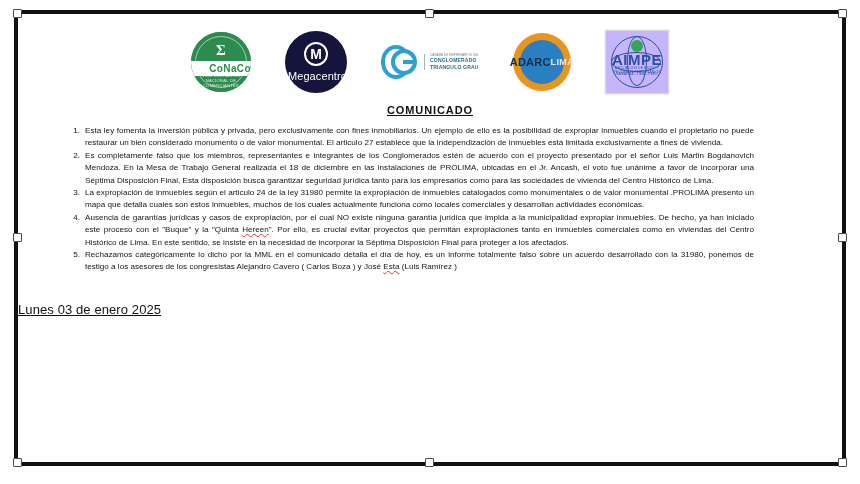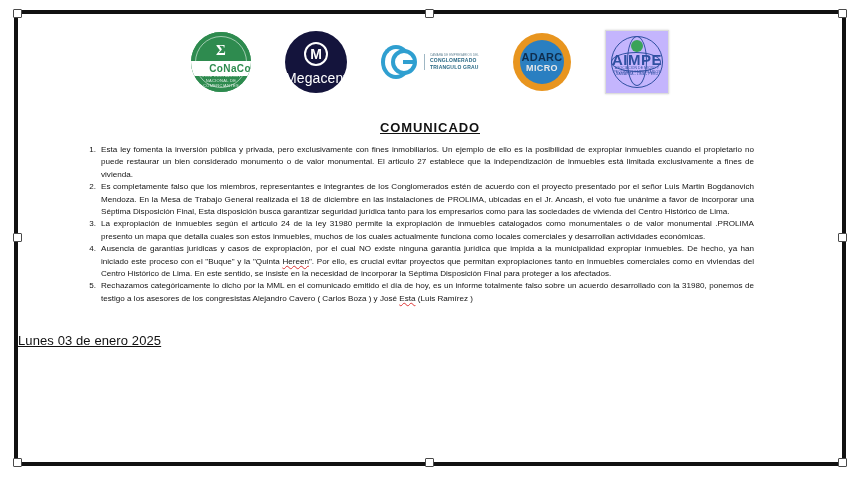--- a/index.html
+++ b/index.html
@@ -109,21 +109,21 @@
   .mega .circ {
     position: absolute; left: 50%; top: 11px; margin-left: -12px;
     width: 24px; height: 24px; border-radius: 50%;
     border: 2px solid #ffffff; box-sizing: border-box;
     color: #ffffff; font-size: 14px; font-weight: bold;
     line-height: 20px; text-align: center;
     font-family: "Liberation Sans", sans-serif;
   }
   .mega .name {
     position: absolute; left: 0; right: 0; top: 39px;
-    text-align: right; color: #ffffff; font-size: 14px;
+    text-align: right; color: #ffffff; font-size: 11px;
     letter-spacing: .1px;
   }
 
   
   .cg { display: flex; align-items: center; gap: 5px; }
   .cg .glyph {
     width: 38px; height: 38px; position: relative;
   }
   .cg .glyph .c-outer {
     position: absolute; left: 0; top: 2px; width: 30px; height: 34px;
@@ -148,21 +148,21 @@
 
   
   .adarc {
     width: 58px; height: 58px; border-radius: 50%;
     background: #e8951f; position: relative;
     display:flex; align-items:center; justify-content:center;
   }
   .adarc .inner {
     width: 44px; height: 44px; border-radius: 50%;
     background: #2a7fc1; position: relative;
-    display: flex; flex-direction: column;
+    display: flex; flex-direction: row;
     align-items: center; justify-content: center;
   }
   .adarc .a1 { color:#0f2e4f; font-size: 11px; font-weight: bold; letter-spacing:.2px; line-height:12px;}
   .adarc .a2 { color:#e8e8e8; font-size: 9px; font-weight: bold; letter-spacing:.4px; line-height:11px;}
 
   
   .aimpe {
     width: 62px; height: 62px; background: #c4b5fd;
     border: 1px solid #dcdcdc; position: relative;
     display: flex; align-items: center; justify-content: center;
@@ -197,32 +197,32 @@
     color:#2e4fa0; font-size: 3.4px; letter-spacing:.1px;
   }
   .aimpe .sub2 {
     position:absolute; left:0; right:0; top: 41px; text-align:center;
     color:#2e4fa0; font-size: 3.4px; letter-spacing:.1px;
   }
 
   
   #title {
     text-align: center;
-    font-size: 13px;
+    font-size: 11px;
     font-weight: bold;
     letter-spacing: .9px;
     text-decoration: underline;
-    margin: 28px 0 9px 0;
+    margin: 12px 0 9px 0;
     color: #111111;
   }
 
   
   #body-list {
     margin: 0;
-    padding: 0 88px 0 64px;
+    padding: 0 88px 0 48px;
     list-style: none;
     counter-reset: item;
   }
   #body-list li {
     counter-increment: item;
     position: relative;
     padding-left: 19px;
     margin-bottom: 0px;
     font-size: 8.1px;
     line-height: 12.4px;
@@ -299,21 +299,21 @@
             <div class="t2">CONGLOMERADO</div>
             <div class="t3">TRIANGULO GRAU</div>
           </div>
         </div>
       </div>
 
       <div class="logo-box">
         <div class="adarc">
           <div class="inner">
             <div class="a1">ADARC</div>
-            <div class="a2">MICRO</div>
+            <div class="a2">LIMA</div>
           </div>
         </div>
       </div>
 
       <div class="logo-box">
         <div class="aimpe">
           <div class="globe">
             <div class="dot"></div>
           </div>
           <div class="name">AIMPE</div>
@@ -324,21 +324,21 @@
 
     </div>
 
     <div id="title">COMUNICADO</div>
 
     <ol id="body-list">
       <li><span>Esta ley fomenta la inversión pública y privada, pero exclusivamente con fines inmobiliarios. Un ejemplo de ello es la posibilidad de expropiar inmuebles cuando el propietario no puede restaurar un bien considerado monumento o de valor monumental. El articulo 27 establece que la independización de inmuebles está limitada exclusivamente a fines de vivienda.</span></li>
       <li><span>Es completamente falso que los miembros, representantes e integrantes de los Conglomerados estén de acuerdo con el proyecto presentado por el señor Luis Martin Bogdanovich Mendoza. En la Mesa de Trabajo General realizada el 18 de diciembre en las instalaciones de PROLIMA, ubicadas en el Jr. Ancash, el voto fue unánime a favor de incorporar una Séptima Disposición Final, Esta disposición busca garantizar seguridad jurídica tanto para los empresarios como para las sociedades de vivienda del Centro Histórico de Lima.</span></li>
       <li><span>La expropiación de inmuebles según el articulo 24 de la ley 31980 permite la expropiación de inmuebles catalogados como monumentales o de valor monumental .PROLIMA presento un mapa que detalla cuales son estos inmuebles, muchos de los cuales actualmente funciona como locales comerciales y desarrollan actividades económicas.</span></li>
       <li><span>Ausencia de garantías jurídicas y casos de expropiación, por el cual NO existe ninguna garantía jurídica que impida a la municipalidad expropiar inmuebles. De hecho, ya han iniciado este proceso con el "Buque" y la "Quinta </span><span class="sp">Hereen</span><span>". Por ello, es crucial evitar proyectos que permitan expropiaciones tanto en inmuebles comerciales como en viviendas del Centro Histórico de Lima. En este sentido, se insiste en la necesidad de incorporar la Séptima Disposición Final para proteger a los afectados.</span></li>
-      <li><span>Rechazamos categóricamente lo dicho por la MML en el comunicado emitido el día de hoy, es un informe totalmente falso sobre un acuerdo desarrollado con la 31980, ponemos de testigo a los asesores de los congresistas Alejandro Cavero ( Carlos Boza ) y José </span><span class="sp">Esta</span><span> (Luis Ramírez )</span></li>
+      <li><span>Rechazamos categóricamente lo dicho por la MML en el comunicado detalla el día de hoy, es un informe totalmente falso sobre un acuerdo desarrollado con la 31980, ponemos de testigo a los asesores de los congresistas Alejandro Cavero ( Carlos Boza ) y José </span><span class="sp">Esta</span><span> (Luis Ramírez )</span></li>
     </ol>
 
     <div id="date-line">
       <span>Lunes 03 de enero 2025</span>
     </div>
 
   </div>
 </div>
 
 </body></html>

